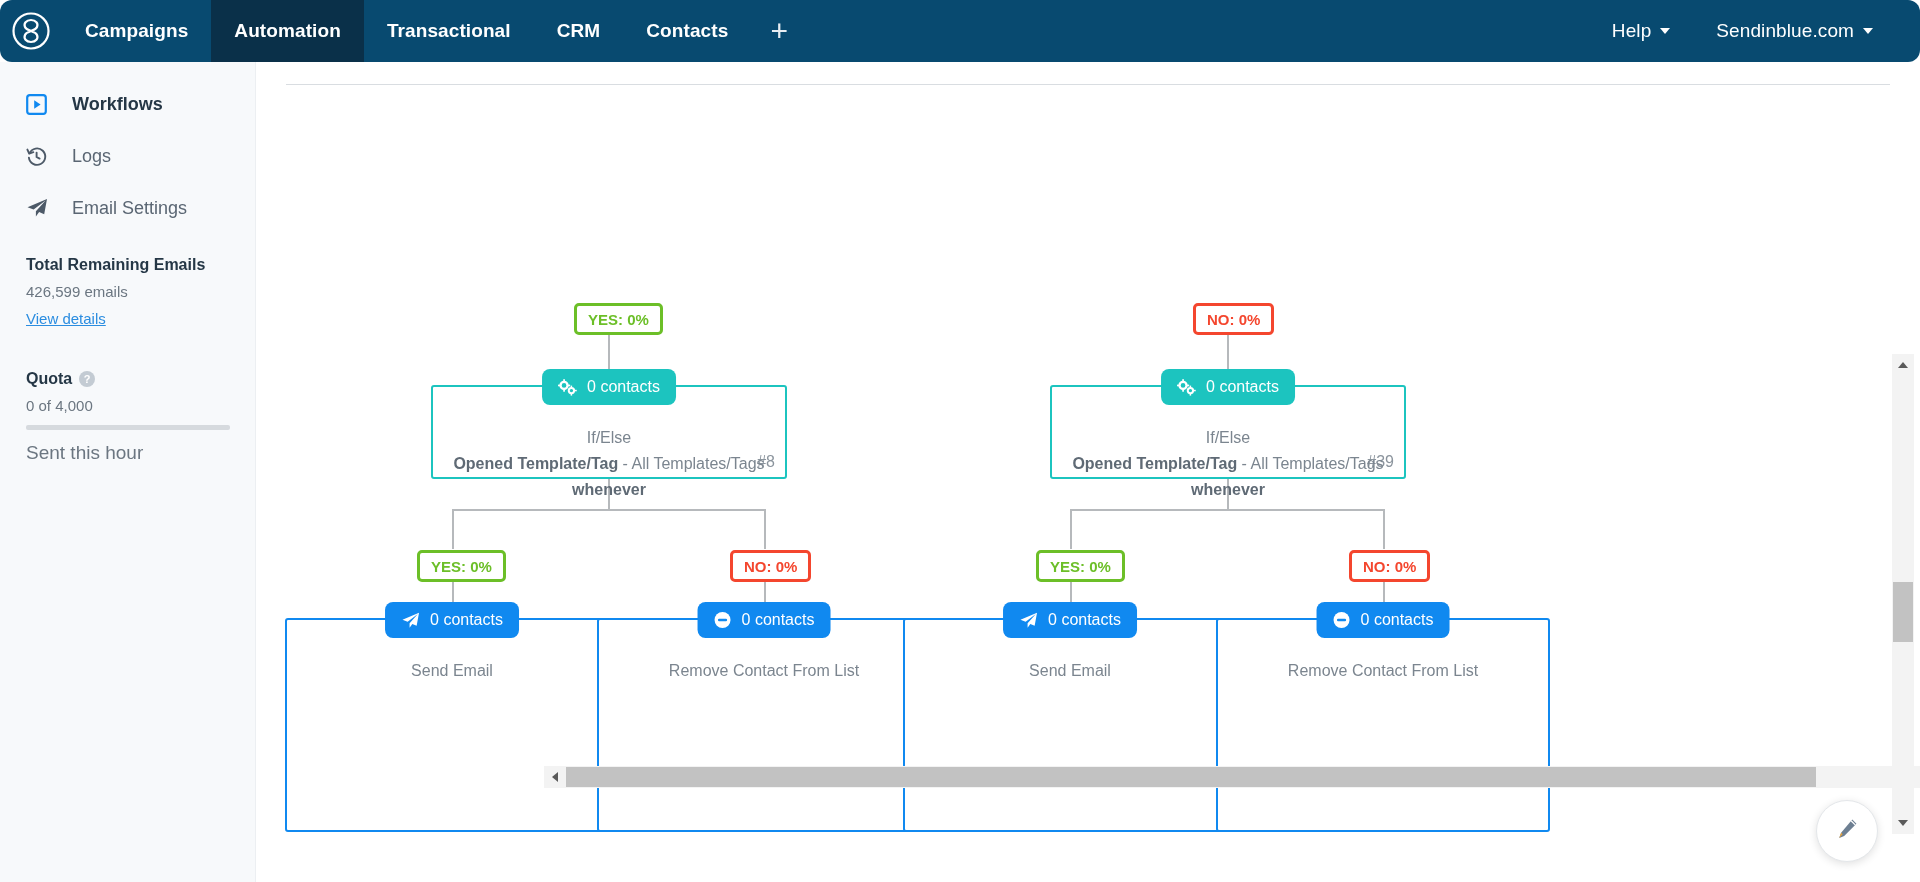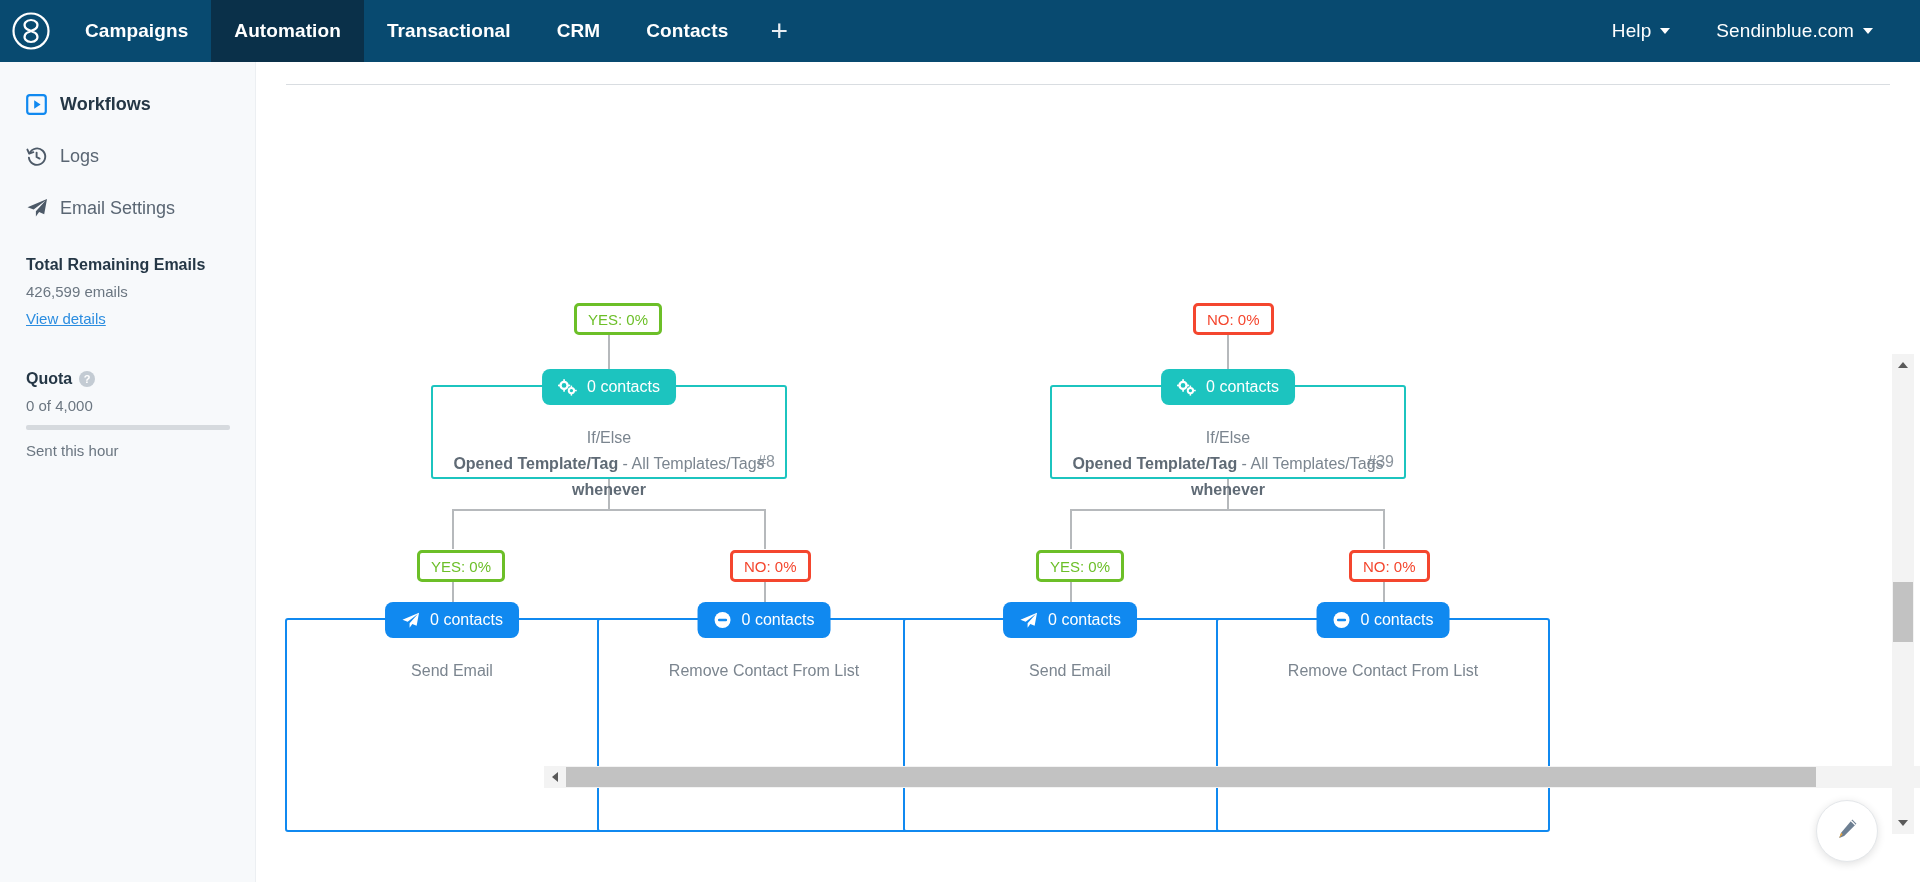--- a/index.html
+++ b/index.html
@@ -10,20 +10,21 @@
     overflow: hidden;
   }
 
   
   .topnav {
     position: absolute; top: 0; left: 0;
     width: 1920px; height: 62px;
     background: #084a70;
     display: flex; align-items: stretch;
     z-index: 40;
+    border-radius: 12px;
   }
   .logo-wrap {
     width: 62px; display: flex; align-items: center; justify-content: center;
     flex: 0 0 62px;
   }
   .logo-wrap svg { display: block; }
   .nav-items { display: flex; align-items: stretch; }
   .nav-item {
     display: flex; align-items: center;
     padding: 0 23px;
@@ -53,20 +54,21 @@
     position: absolute; top: 62px; left: 0;
     width: 256px; height: 820px;
     background: #f7f9fb;
     border-right: 1px solid #eceff2;
     padding-top: 16px;
   }
   .side-item {
     display: flex; align-items: center;
     height: 52px; padding-left: 26px;
     cursor: pointer;
+    gap: 12px;
   }
   .side-ico {
     width: 34px; flex: 0 0 34px;
     display: flex; align-items: center; justify-content: flex-start;
     color: #4d5a68;
   }
   .side-label { font-size: 18px; color: #5a6673; }
   .side-item.active .side-label { color: #253746; font-weight: bold; }
 
   .side-block { padding: 0 26px; margin-top: 22px; }
@@ -84,21 +86,21 @@
     width: 16px; height: 16px; border-radius: 50%;
     background: #c3cbd3; color: #ffffff;
     font-size: 11px; font-weight: bold;
     display: inline-flex; align-items: center; justify-content: center;
   }
   .progress {
     margin-top: 11px; height: 5px; width: 204px;
     background: #d6dade; border-radius: 2px;
   }
   .progress > i { display: block; height: 100%; width: 0%; background: #2b8de0; border-radius: 2px; }
-  .sb-sub { font-size: 15px; color: #6b7681; margin-top: 12px; }
+  .sb-sub { font-size: 19px; color: #6b7681; margin-top: 12px; }
 
   
   .main { position: absolute; top: 62px; left: 256px; width: 1664px; height: 820px; background: #ffffff; }
   .page-title {
     font-family: "Liberation Serif", serif;
     font-size: 31px; font-weight: bold; color: #17365d;
     padding: 35px 0 0 30px;
   }
   .title-rule { margin: 22px 30px 0 30px; height: 1px; background: #d9dde1; }
 
@@ -122,21 +124,21 @@
   .conn { position: absolute; background: #b6b9bc; }
   .conn.v { width: 2px; }
   .conn.h { height: 2px; }
 
   
   .pill {
     position: absolute;
     height: 32px; min-width: 66px;
     border-radius: 5px; background: #ffffff;
     display: flex; align-items: center; justify-content: center;
-    font-size: 15px; font-weight: normal;
+    font-size: 15px; font-weight: bold;
     padding: 0 11px; white-space: nowrap;
     z-index: 6; cursor: pointer;
   }
   .pill.yes { border: 3px solid #6cbf28; color: #6cbf28; }
   .pill.no  { border: 3px solid #f4462e; color: #f4462e; }
 
   
   .node { position: absolute; z-index: 3; cursor: pointer; }
   .node .box {
     position: absolute; left: 0; top: 16px;

